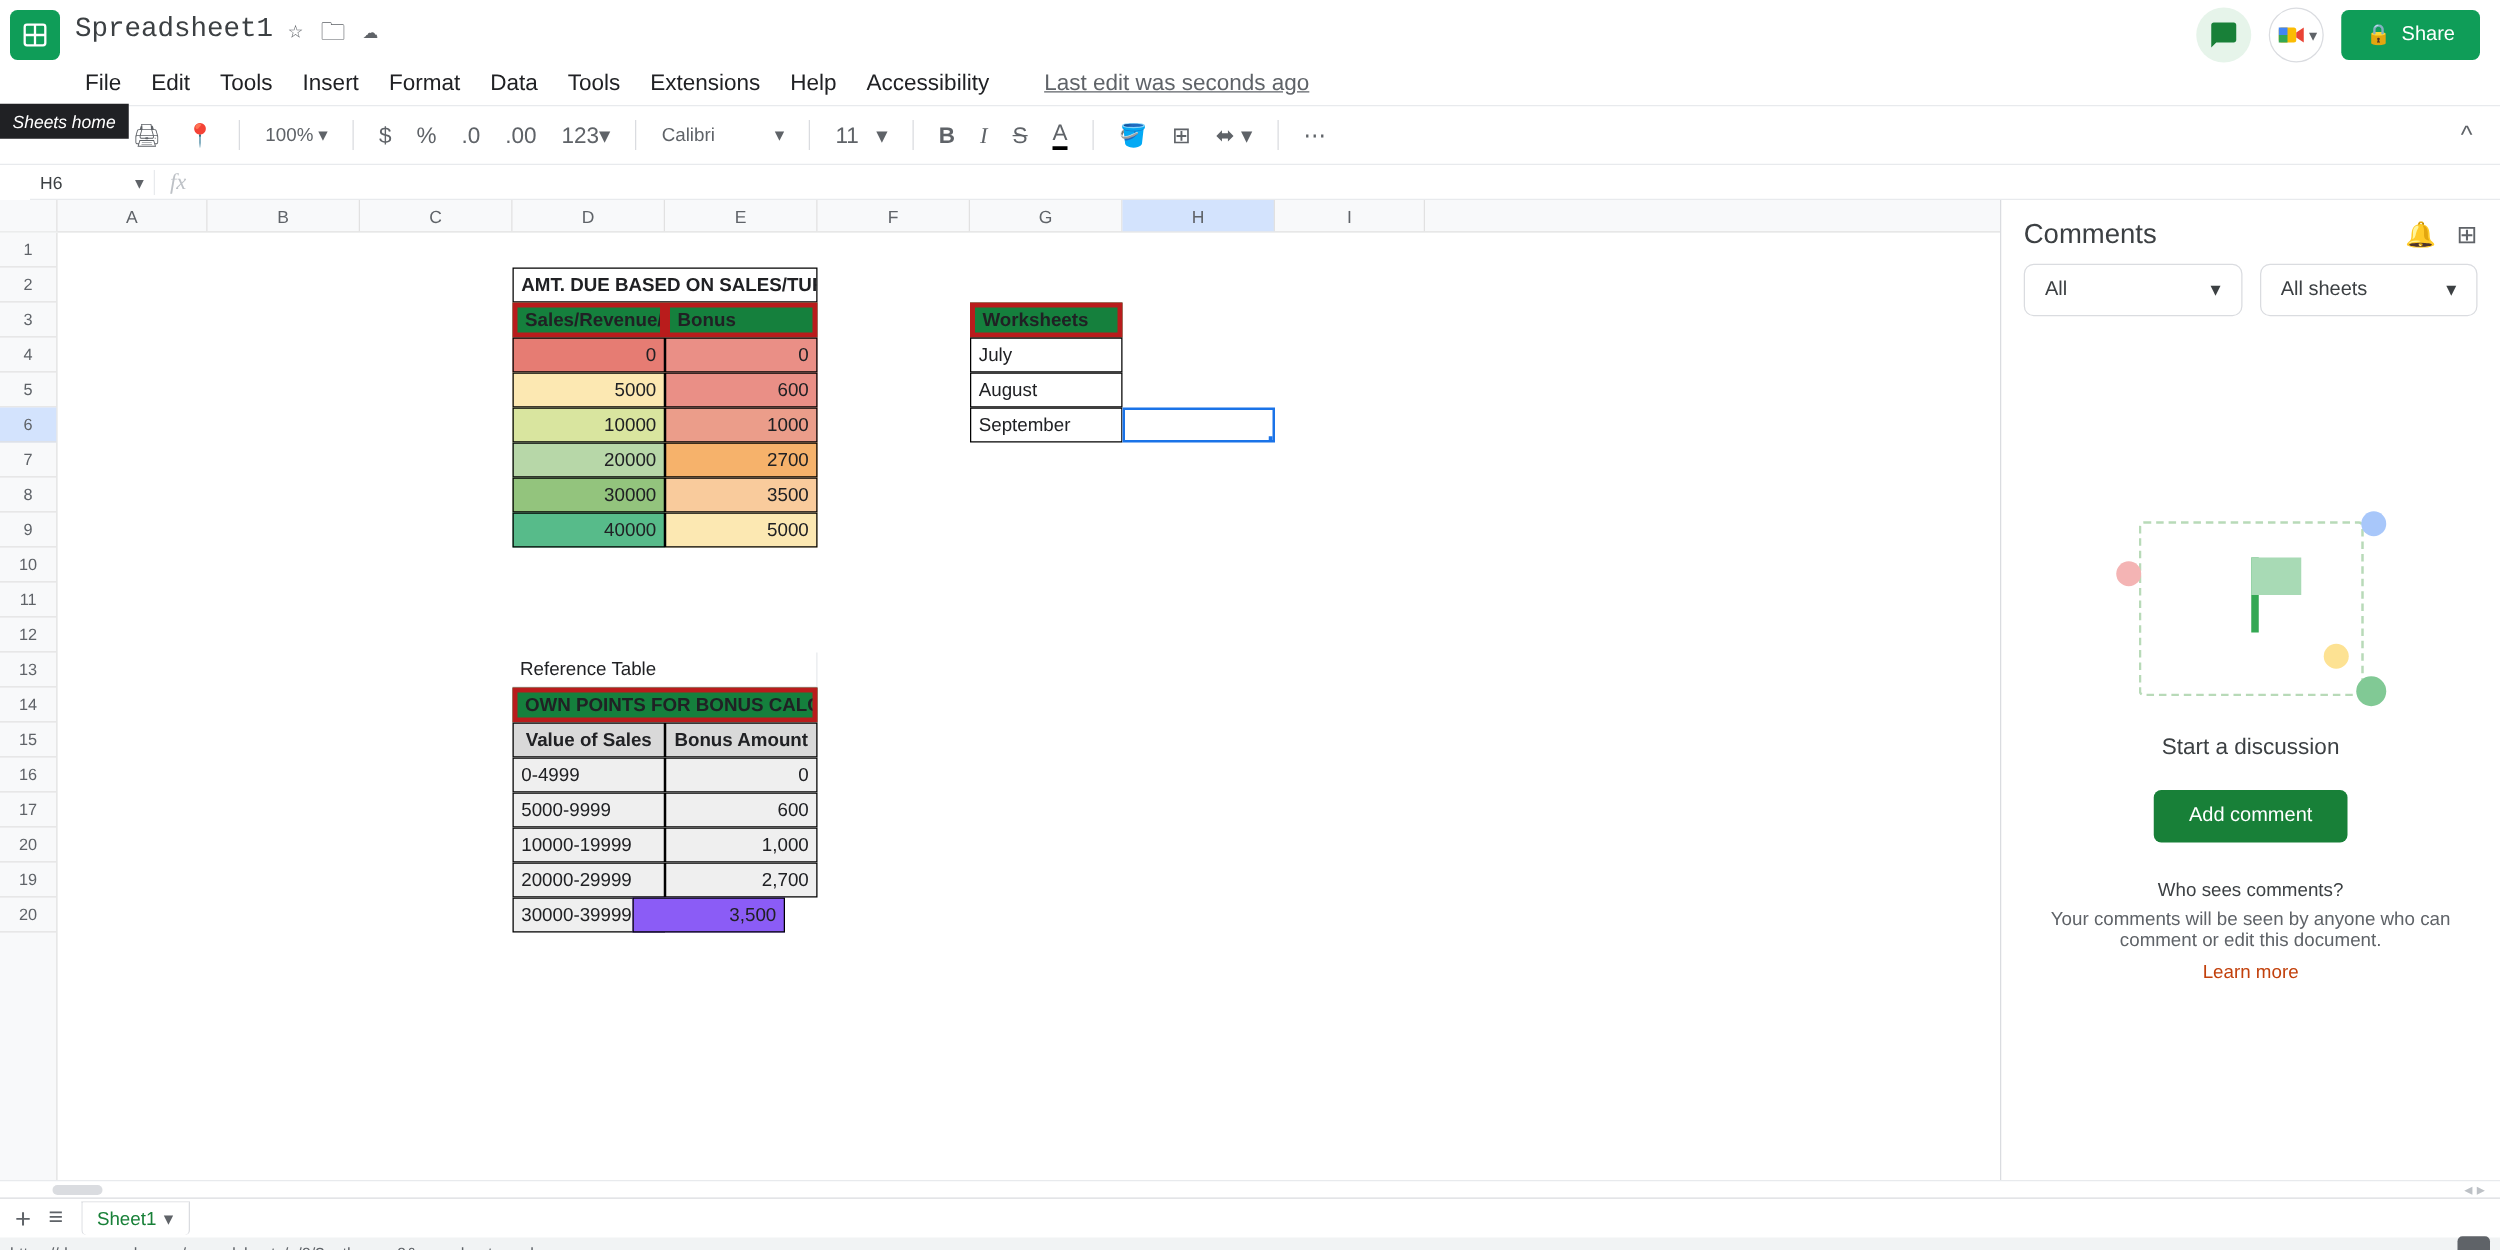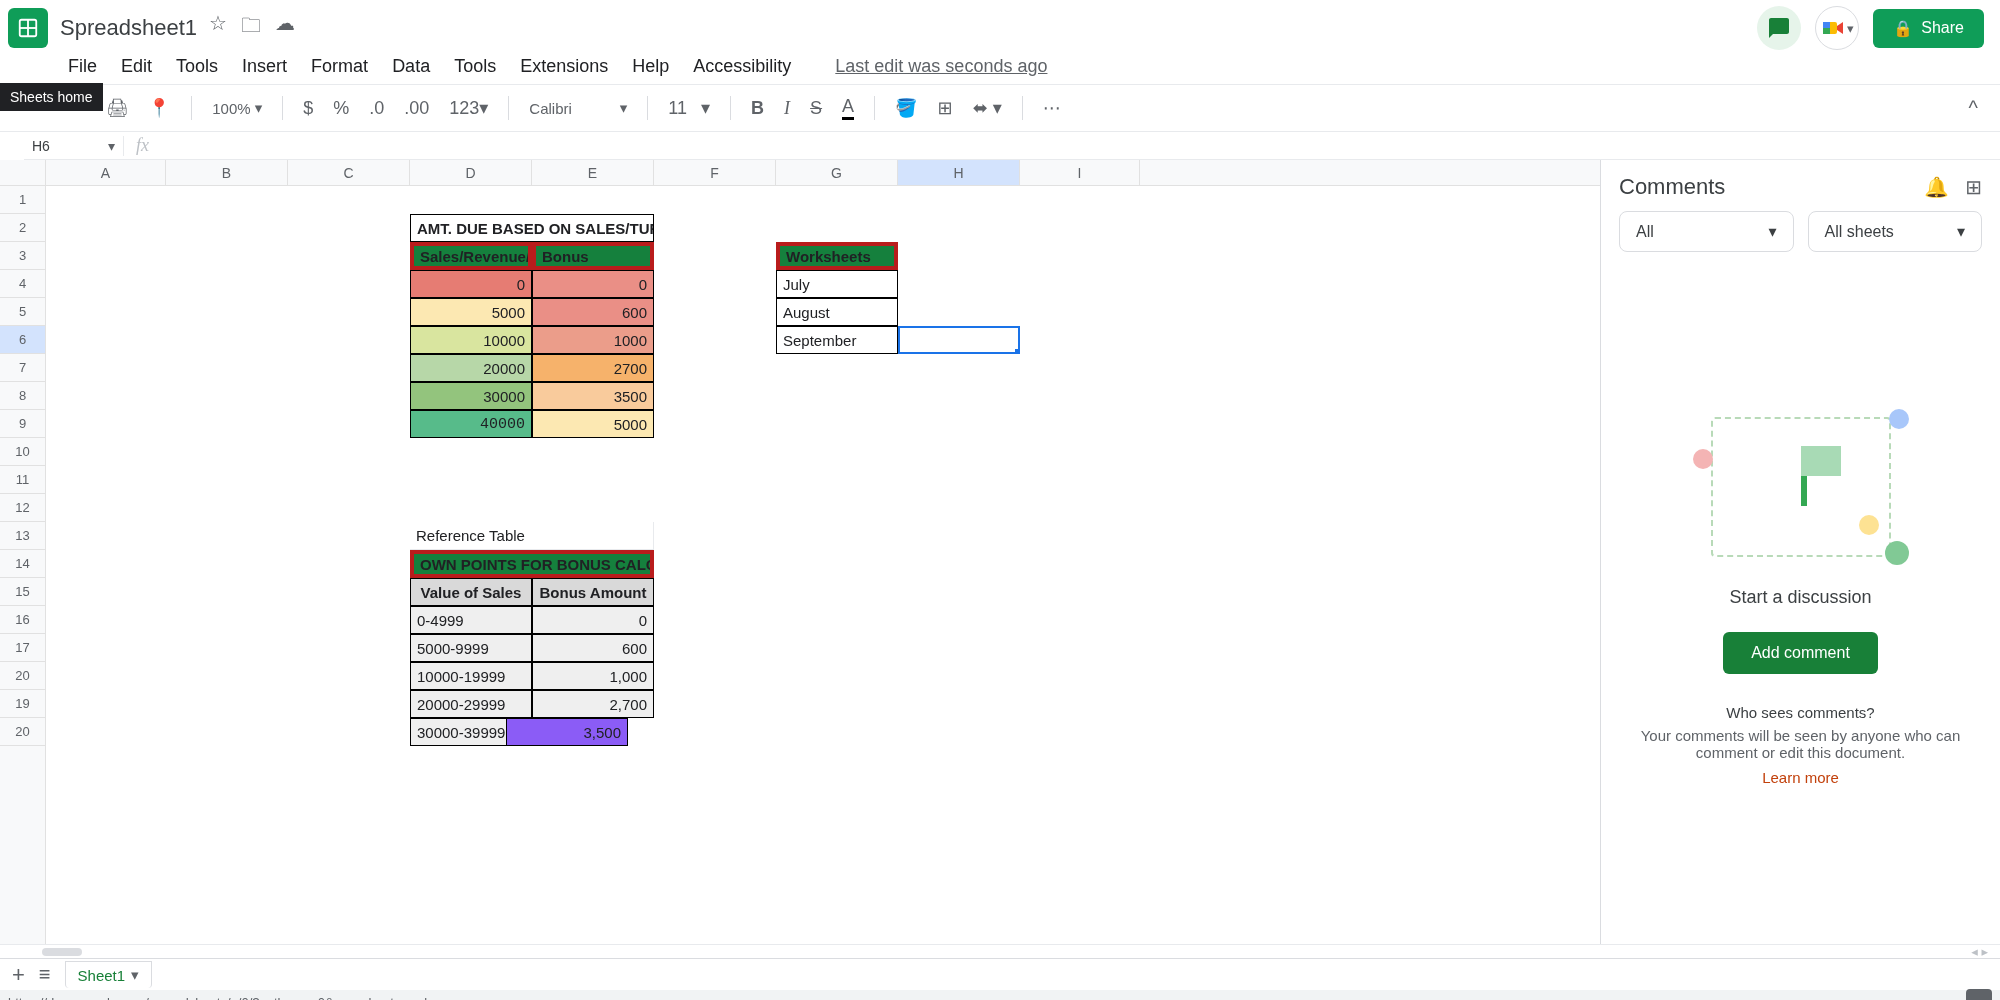--- a/index.html
+++ b/index.html
@@ -2,36 +2,36 @@
 <html><head>
 <meta charset="utf-8">
 <style>
 * { box-sizing: border-box; margin: 0; padding: 0; }
 body { font-family: Arial, sans-serif; font-size: 13px; color: #202124; overflow: hidden; width: 2000px; height: 1000px; background: #fff; }
 
 
 .header { display: flex; align-items: center; padding: 8px 16px 0 8px; height: 48px; }
 .logo { width: 40px; height: 40px; background: #0f9d58; border-radius: 6px; display: flex; align-items: center; justify-content: center; margin-right: 12px; }
 .logo svg { fill: #fff; }
-.title-area { flex: 1; display: flex; align-items: center; gap: 12px; }
+.title-area { flex: 1; display: flex; align-items: flex-start; gap: 12px; font-family: Liberation Mono, monospace; }
 .doc-title { font-size: 22px; color: #3c4043; }
 .title-icons { display: flex; gap: 14px; color: #5f6368; font-size: 20px; }
 .header-right { display: flex; align-items: center; gap: 14px; }
 .icon-btn-round { width: 44px; height: 44px; border-radius: 50%; display: flex; align-items: center; justify-content: center; }
 .comm-icon { background: #e6f4ea; }
 .meet-icon { border: 1px solid #dadce0; }
 .share-btn { background: #0f9d58; color: #fff; padding: 10px 20px; border-radius: 6px; font-weight: 500; display: flex; align-items: center; gap: 8px; font-size: 16px; }
 
 
 .menubar { display: flex; align-items: center; padding: 6px 0 6px 68px; gap: 24px; font-size: 18px; color: #202124; height: 36px; }
 .menubar .last-edit { color: #5f6368; text-decoration: underline; margin-left: 20px; }
 
 
 .toolbar { display: flex; align-items: center; border-top: 1px solid #e8eaed; border-bottom: 1px solid #e8eaed; padding: 6px 10px; height: 48px; gap: 8px; position: relative; }
-.tooltip { position: absolute; left: 0; top: -2px; background: #202124; color: #fff; padding: 6px 10px; font-size: 14px; z-index: 10; }
+.tooltip { position: absolute; left: 0; top: -2px; background: #202124; color: #fff; padding: 6px 10px; font-size: 14px; z-index: 10; font-style: italic; }
 .tb-sep { width: 1px; height: 24px; background: #dadce0; margin: 0 6px; }
 .tb-item { padding: 4px 6px; color: #5f6368; font-size: 18px; display: flex; align-items: center; gap: 4px; }
 .tb-zoom { font-size: 15px; }
 .tb-font { width: 110px; font-size: 15px; }
 .collapse-chev { margin-left: auto; margin-right: 12px; color: #5f6368; font-size: 20px; }
 
 
 .formula-bar { display: flex; align-items: center; border-bottom: 1px solid #e8eaed; height: 28px; margin-left: 24px; }
 .name-box { width: 100px; padding: 2px 8px; border-right: 1px solid #e8eaed; display: flex; align-items: center; justify-content: space-between; font-size: 14px; color: #3c4043; }
 .fx { padding: 0 12px; color: #bdc1c6; font-style: italic; font-family: serif; font-size: 18px; }
@@ -225,21 +225,21 @@
           <div class="cell bd ralign" style="left: 364px; top: 84px; width: 122px; height: 28px; background: rgb(230, 124, 115);">0</div>
           <div class="cell bd ralign" style="left: 486px; top: 84px; width: 122px; height: 28px; background: rgb(234, 143, 134);">0</div>
           <div class="cell bd ralign" style="left: 364px; top: 112px; width: 122px; height: 28px; background: rgb(252, 232, 178);">5000</div>
           <div class="cell bd ralign" style="left: 486px; top: 112px; width: 122px; height: 28px; background: rgb(234, 143, 134);">600</div>
           <div class="cell bd ralign" style="left: 364px; top: 140px; width: 122px; height: 28px; background: rgb(217, 229, 159);">10000</div>
           <div class="cell bd ralign" style="left: 486px; top: 140px; width: 122px; height: 28px; background: rgb(235, 157, 138);">1000</div>
           <div class="cell bd ralign" style="left: 364px; top: 168px; width: 122px; height: 28px; background: rgb(183, 215, 168);">20000</div>
           <div class="cell bd ralign" style="left: 486px; top: 168px; width: 122px; height: 28px; background: rgb(246, 178, 107);">2700</div>
           <div class="cell bd ralign" style="left: 364px; top: 196px; width: 122px; height: 28px; background: rgb(147, 196, 125);">30000</div>
           <div class="cell bd ralign" style="left: 486px; top: 196px; width: 122px; height: 28px; background: rgb(249, 203, 156);">3500</div>
-          <div class="cell bd ralign" style="left: 364px; top: 224px; width: 122px; height: 28px; background: rgb(87, 187, 138); font-family: Liberation Mono, monospace;">40000</div>
+          <div class="cell bd ralign" style="left: 364px; top: 224px; width: 122px; height: 28px; background: rgb(87, 187, 138);">40000</div>
           <div class="cell bd ralign" style="left: 486px; top: 224px; width: 122px; height: 28px; background: rgb(252, 232, 178);">5000</div>
           <div class="cell bold hdr-gray" style="left: 730px; top: 56px; width: 122px; height: 28px;">Worksheets</div>
           <div class="cell bd" style="left: 730px; top: 84px; width: 122px; height: 28px;">July</div>
           <div class="cell bd" style="left: 730px; top: 112px; width: 122px; height: 28px;">August</div>
           <div class="cell bd" style="left: 730px; top: 140px; width: 122px; height: 28px;">September</div>
           <div class="cell sel-cell" style="left: 852px; top: 140px; width: 122px; height: 28px;"></div>
           <div class="cell " style="left: 364px; top: 336px; width: 244px; height: 28px;">Reference Table</div>
           <div class="cell bold hdr-gray" style="left: 364px; top: 364px; width: 244px; height: 28px;">OWN POINTS FOR BONUS CALCULATION</div>
           <div class="cell bold bd center" style="left: 364px; top: 392px; width: 122px; height: 28px; background: rgb(217, 217, 217);">Value of Sales</div>
           <div class="cell bold bd center" style="left: 486px; top: 392px; width: 122px; height: 28px; background: rgb(217, 217, 217);">Bonus Amount</div>

